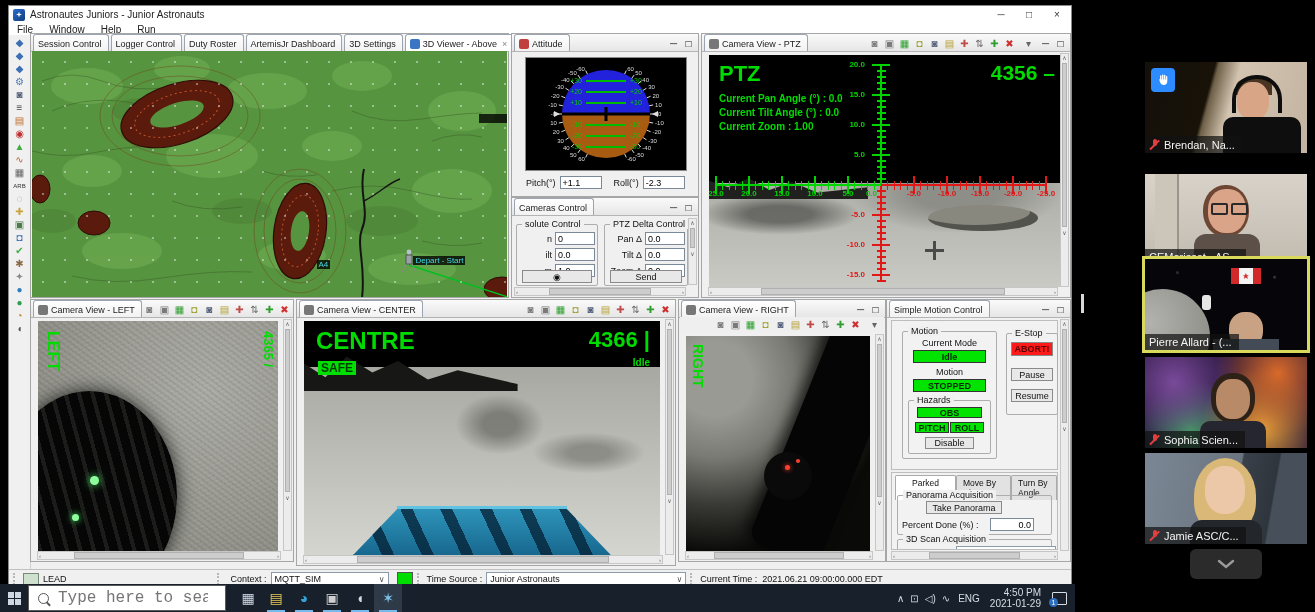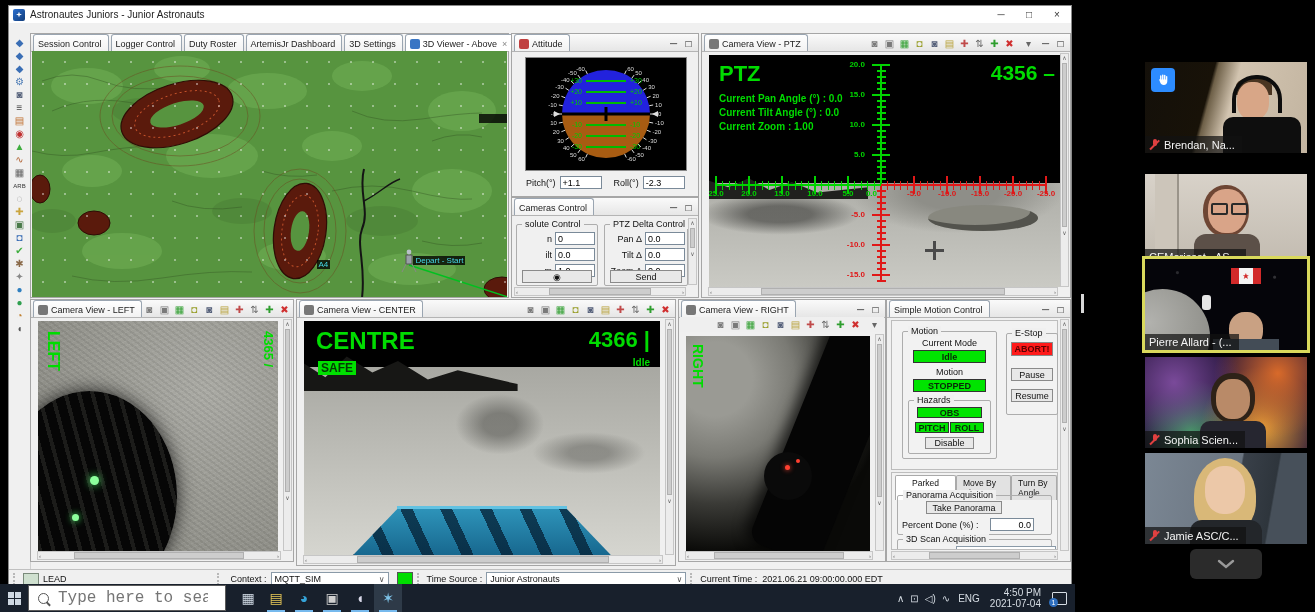--- a/index.html
+++ b/index.html
@@ -142,20 +142,26 @@
     <div class="titlebar">
       <span class="appico"></span>
       <span class="t">Astronautes Juniors - Junior Astronauts</span>
       <span class="wctl" id="win-controls">
           <span class="tbi">─</span>
           <span class="tbi">□</span>
           <span class="tbi">×</span>
         </span>
     </div>
 
+    <div class="menubar" id="menubar">
+        <span>File</span>
+        <span>Window</span>
+        <span>Help</span>
+        <span>Run</span>
+      </div>
 
     <div class="abs" id="left-rail" style="left:0;top:30px;width:21px;bottom:19px;background:#f0f0f0;border-right:1px solid #d0d0d0;">
         <div style="width: 21px; height: 13px; display: flex; align-items: center; justify-content: center; font-size: 10px; color: rgb(58, 110, 181);">◆</div>
         <div style="width: 21px; height: 13px; display: flex; align-items: center; justify-content: center; font-size: 10px; color: rgb(58, 110, 181);">◆</div>
         <div style="width: 21px; height: 13px; display: flex; align-items: center; justify-content: center; font-size: 10px; color: rgb(58, 110, 181);">◆</div>
         <div style="width: 21px; height: 13px; display: flex; align-items: center; justify-content: center; font-size: 10px; color: rgb(74, 122, 181);">⚙</div>
         <div style="width: 21px; height: 13px; display: flex; align-items: center; justify-content: center; font-size: 10px; color: rgb(85, 97, 122);">◙</div>
         <div style="width: 21px; height: 13px; display: flex; align-items: center; justify-content: center; font-size: 10px; color: rgb(68, 68, 68);">≡</div>
         <div style="width: 21px; height: 13px; display: flex; align-items: center; justify-content: center; font-size: 10px; color: rgb(192, 112, 48);">▤</div>
         <div style="width: 21px; height: 13px; display: flex; align-items: center; justify-content: center; font-size: 10px; color: rgb(192, 48, 48);">◉</div>
@@ -844,21 +850,21 @@
     <div id="tray">
       <span id="tray-icons" style="display:flex;">
           <span class="tri">∧</span>
           <span class="tri">⊡</span>
           <span class="tri">◁)</span>
           <span class="tri">∿</span>
         </span>
       <span class="tri">ENG</span>
       <div id="clock">
         <div>4:50 PM</div>
-        <div>2021-07-04</div>
+        <div>2021-01-29</div>
       </div>
       <span class="notifico">
           <b>1</b>
         </span>
     </div>
   </div>
 
   <div id="call-col">
       <div class="tile" style="top: 62px;">
         <div class="av av0">

